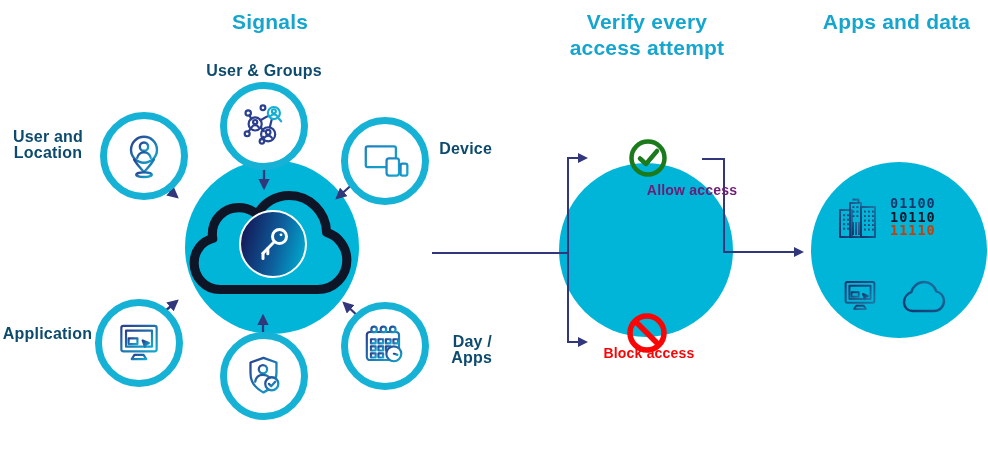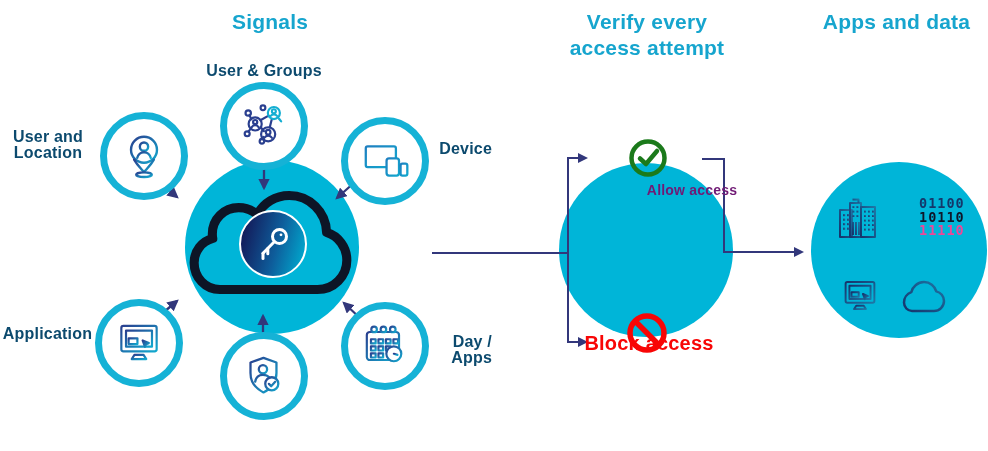--- a/index.html
+++ b/index.html
@@ -27,27 +27,27 @@
   .allow{color:#701a75;padding-left:44px;}
   .block{color:#f80606;}
   #key-badge{
     position:absolute;left:54px;top:50px;width:68px;height:68px;border-radius:50%;
     border:2.5px solid #ffffff;box-sizing:border-box;
     background:linear-gradient(105deg,#131d5c 10%,#0e5d9b 55%,#00aacf 95%);
     display:flex;align-items:center;justify-content:center;z-index:2;
   }
   #cloud-wrap{position:absolute;left:-3px;top:6px;z-index:1;}
   .binary{
-    position:absolute;left:919px;top:197px;z-index:7;
+    position:absolute;left:890px;top:197px;z-index:7;
     font-family:"DejaVu Sans Mono", monospace;font-weight:bold;
     font-size:13.5px;line-height:13.5px;letter-spacing:1px;
   }
   .binary .b1{color:#14386b;}
   .binary .b2{color:#0f172a;}
-  .binary .b3{color:#ec4899;}
+  .binary .b3{color:#c2410c;}
   .apps-icon{position:absolute;z-index:7;}
 </style>
 </head>
 <body>
 
 <div id="canvas">
 
   <div class="title" style="left:547px;top:9px;width:200px;">
     <span style="display:block">Verify every</span>
     <span style="display:block">access attempt</span>
@@ -274,21 +274,21 @@
   <div class="label status-label allow" style="left:568px;top:183px;width:160px;font-size:14px;">
     <span>Allow access</span>
   </div>
 
   <div class="status-icon" style="left:624px;top:310px;">
     <svg width="46" height="46" viewBox="0 0 46 46">
       <circle cx="23" cy="23" r="17" fill="none" stroke="#f80606" stroke-width="5.5"></circle>
       <line x1="11.5" y1="11.5" x2="34.5" y2="34.5" stroke="#f80606" stroke-width="5.5"></line>
     </svg>
   </div>
-  <div class="label status-label block" style="left:569px;top:336px;width:160px;font-size:20px;">
+  <div class="label status-label block" style="left:569px;top:346px;width:160px;font-size:14px;">
     <span>Block access</span>
   </div>
 
   <div class="apps-icon" style="left:834px;top:194px;">
     <svg width="48" height="48" viewBox="0 0 48 48">
       <defs>
           <linearGradient id="gBld" x1="0" y1="1" x2="1" y2="0">
         <stop offset="0" stop-color="#16336b"></stop>
             <stop offset="1" stop-color="#1d77a6"></stop>
           </linearGradient>

